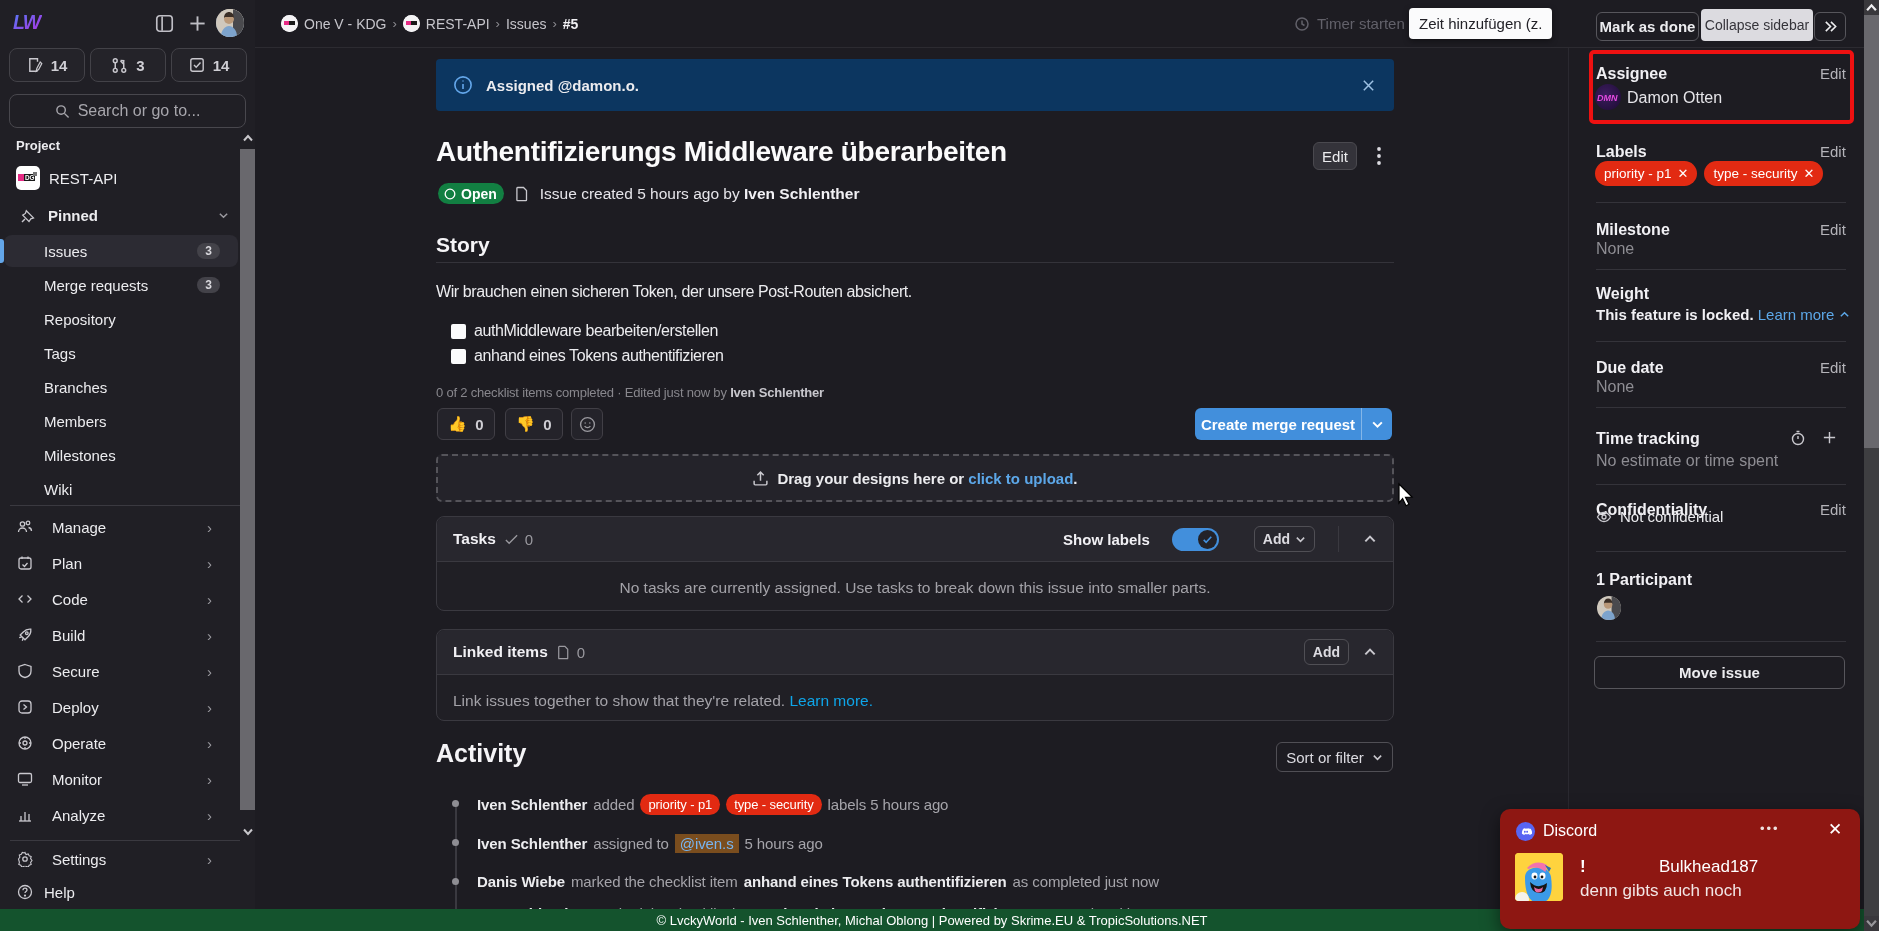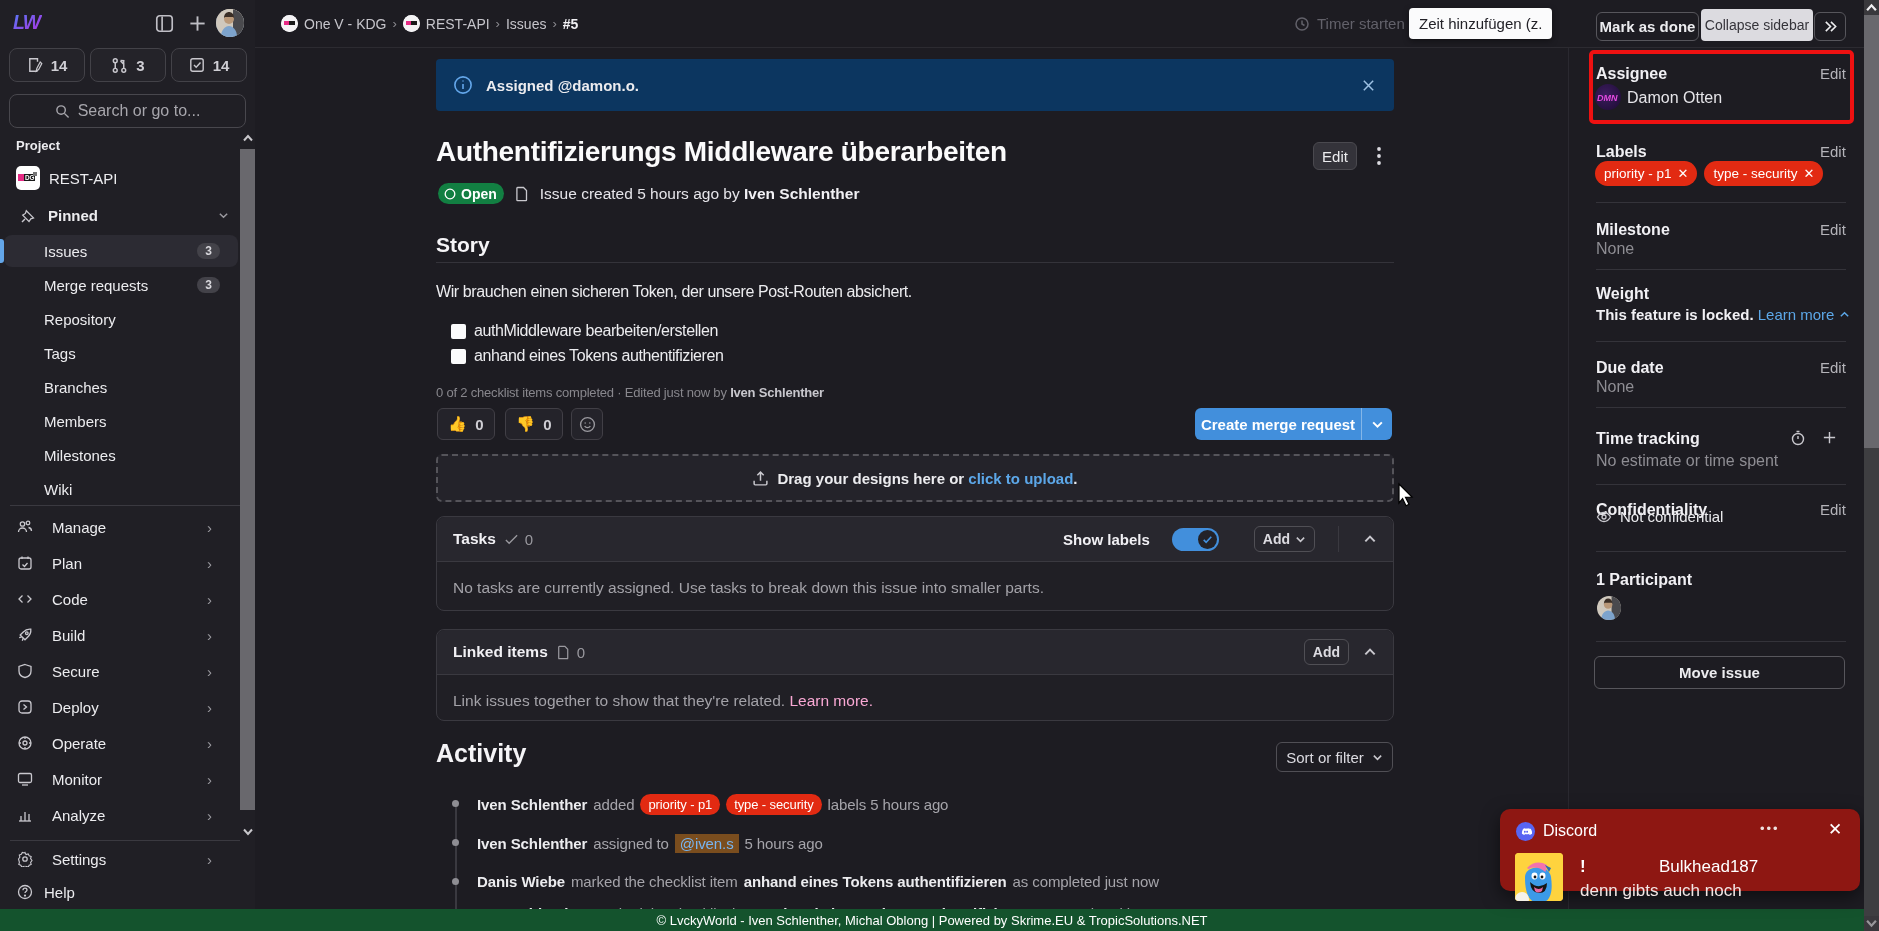--- a/index.html
+++ b/index.html
@@ -99,37 +99,37 @@
 .panel-title { font-size:15.5px; font-weight:bold; color:#f1f0f4; }
 .panel-count { color:#9a999f; font-size:15px; margin-left:8px; display:flex; align-items:center; gap:6px;}
 .ghost-btn { height:26px; border:1px solid #504f55; border-radius:6px; color:#dcdbe1; font-size:14px; font-weight:bold;
   display:inline-flex; align-items:center; justify-content:center; padding:0 8px; gap:5px; }
 #toggle { width:47px; height:23px; background:#428fdc; border-radius:12px; position:relative; }
 #toggle .knob { position:absolute; right:2px; top:2px; width:19px; height:19px; background:#232228; border-radius:50%;
   display:flex; align-items:center; justify-content:center; }
 .collapse-chev { color:#c9c8ce; margin-left:14px; }
 .vline { width:1px; height:26px; background:#3a3940; margin-left:13px; }
 .panel-body-txt { color:#a3a2a8; font-size:15.5px; padding:17px 16px; }
-.panel-body-txt .blue { color:#f9a8d4; }
+.panel-body-txt .blue { color:#0ea5e9; }
 
 #activity-h { position:absolute; left:436px; top:739px; font-size:25px; font-weight:bold; color:#f5f4f7; }
 #sortfilter { position:absolute; left:1276px; top:742px; width:117px; height:30px; border:1px solid #504f55; border-radius:6px; background:#1d1c22;
   color:#dcdbe1; font-size:15px; display:flex; align-items:center; justify-content:center; gap:8px; }
 #timeline { position:absolute; left:455px; top:806px; width:2px; height:103px; background:#3a3940; }
 .act-bullet { position:absolute; left:452px; width:7px; height:7px; border-radius:50%; background:#8e8d93; }
 .act-row { position:absolute; left:477px; font-size:15px; letter-spacing:-.1px; color:#a5a4aa; display:flex; align-items:center; gap:6px; white-space:nowrap;}
 .act-row b { color:#ececef; }
 .mention { background:#7a4d1e; color:#77b4f0; border-radius:0; padding:1px 5px; }
 
 
 #footer { position:absolute; left:0; top:909px; width:1864px; height:22px; background:#14532d; z-index:50;
   display:flex; align-items:center; justify-content:center; color:#ffffff; font-size:13px; }
 
 
-#toast { position:absolute; left:1500px; top:809px; width:360px; height:82px; background:#8e1712; border-radius:10px; z-index:60;
+#toast { position:absolute; left:1500px; top:809px; width:360px; height:120px; background:#8e1712; border-radius:10px; z-index:60;
   box-shadow:0 6px 18px rgba(0,0,0,.5); }
 #toast .dicon { position:absolute; left:16px; top:13px; width:19px; height:19px; background:#5865f2; border-radius:50%;
   display:flex; align-items:center; justify-content:center; }
 #toast .dname { position:absolute; left:43px; top:13px; color:#fff; font-size:16px; }
 #toast .dots { position:absolute; left:260px; top:12px; color:#efe0de; font-size:13px; letter-spacing:2px;}
 #toast .tx { position:absolute; left:328px; top:10px; color:#fff; font-size:17px; }
 #toast .tav { position:absolute; left:15px; top:44px; width:48px; height:48px; border-radius:4px; overflow:hidden; background:#fed33e;}
 #toast .l1 { position:absolute; left:80px; top:48px; color:#fff; font-size:17px; font-weight:bold; }
 #toast .l1b { position:absolute; left:159px; top:48px; color:#fff; font-size:17px; }
 #toast .l2 { position:absolute; left:80px; top:72px; color:#f2e6e5; font-size:17px; }
@@ -542,21 +542,21 @@
 </div>
 
 <div id="dragzone">
   <svg width="17" height="17" viewBox="0 0 16 16" fill="none" stroke="#c9c8ce" stroke-width="1.4">
       <path d="M8 10V2.5M5 5l3-3 3 3"></path>
       <path d="M2 10v3a1 1 0 001 1h10a1 1 0 001-1v-3"></path>
     </svg>
   <span>Drag your designs here or <span class="blue">click to upload</span>.</span>
 </div>
 
-<div class="panel" style="top:516px; height:95px;">
+<div class="panel" style="top:516px; height:95px;text-align:center;">
   <div class="panel-head" style="height:45px;">
     <span class="panel-title">Tasks</span>
     <span class="panel-count"><svg width="15" height="15" viewBox="0 0 16 16" fill="none" stroke="#9a999f" stroke-width="1.4">
           <path d="M2 8.5L5.5 12 14 3.5"></path>
         </svg>0</span>
     <span style="margin-left:auto; display:flex; align-items:center;gap:10px;">
       <span style="font-size:15px; font-weight:bold; color:#f1f0f4; margin-right:12px;">Show labels</span>
       <span id="toggle">
           <span class="knob">
             <svg width="11" height="11" viewBox="0 0 16 16" fill="none" stroke="#428fdc" stroke-width="2.4">

